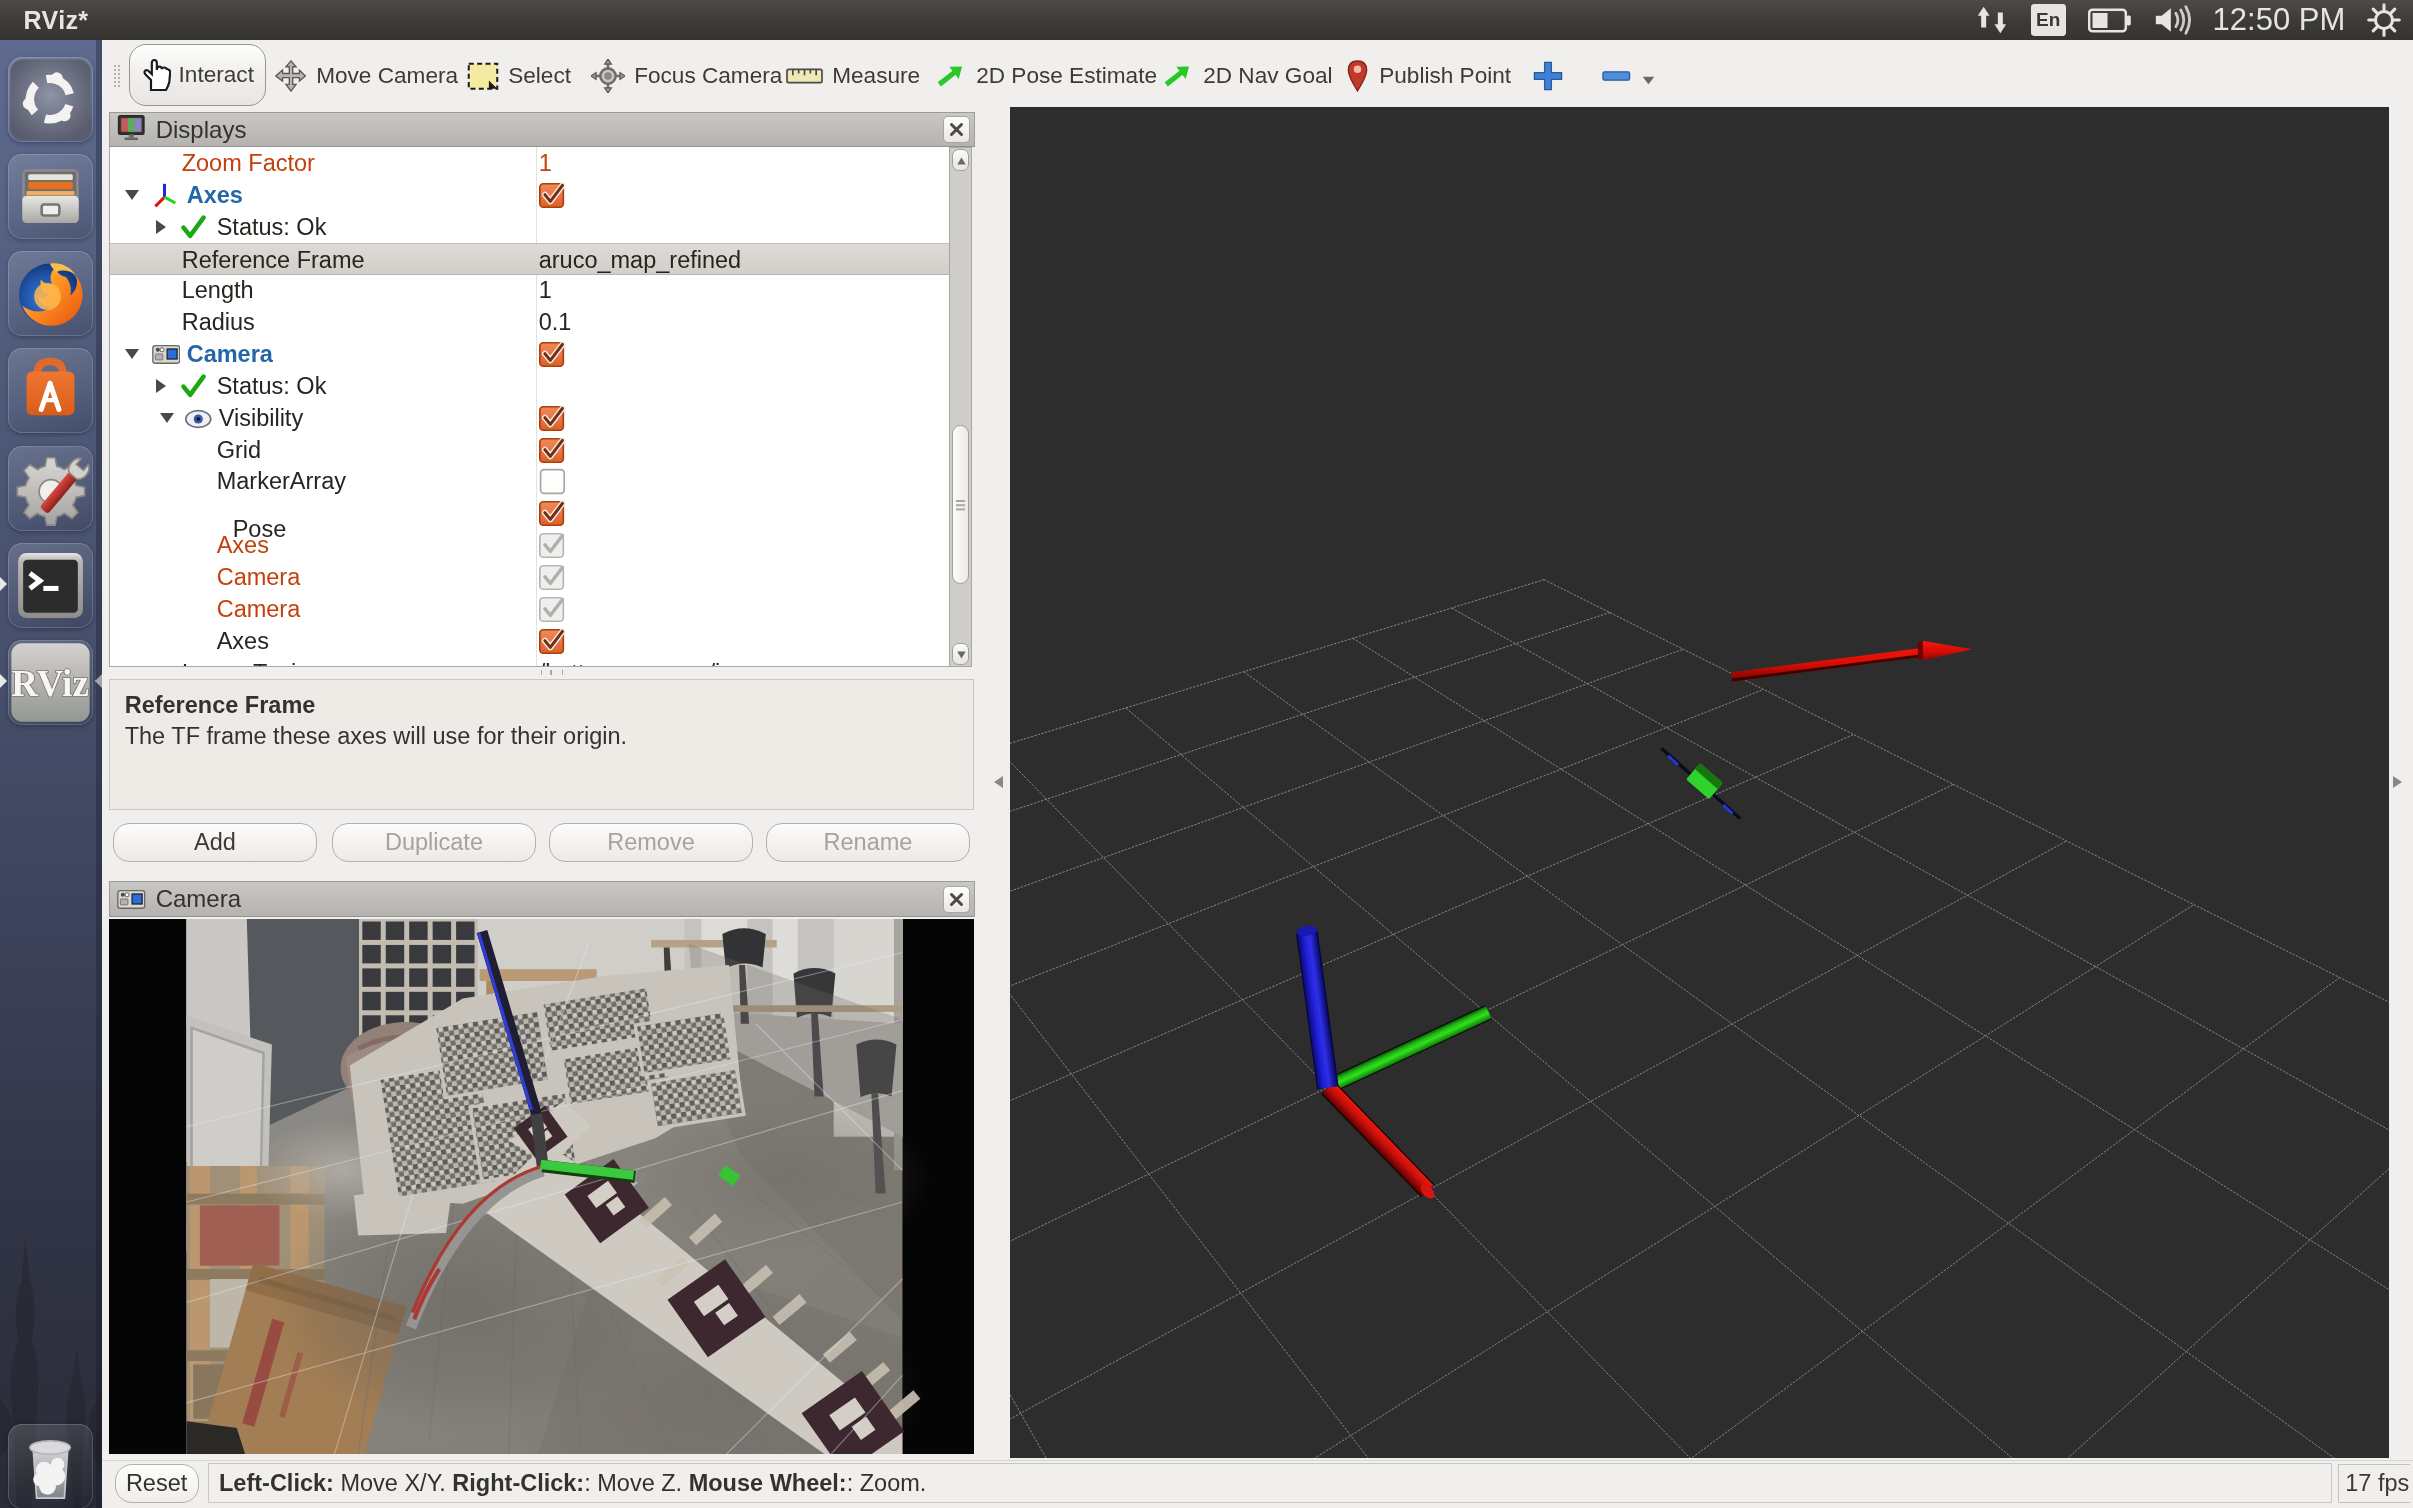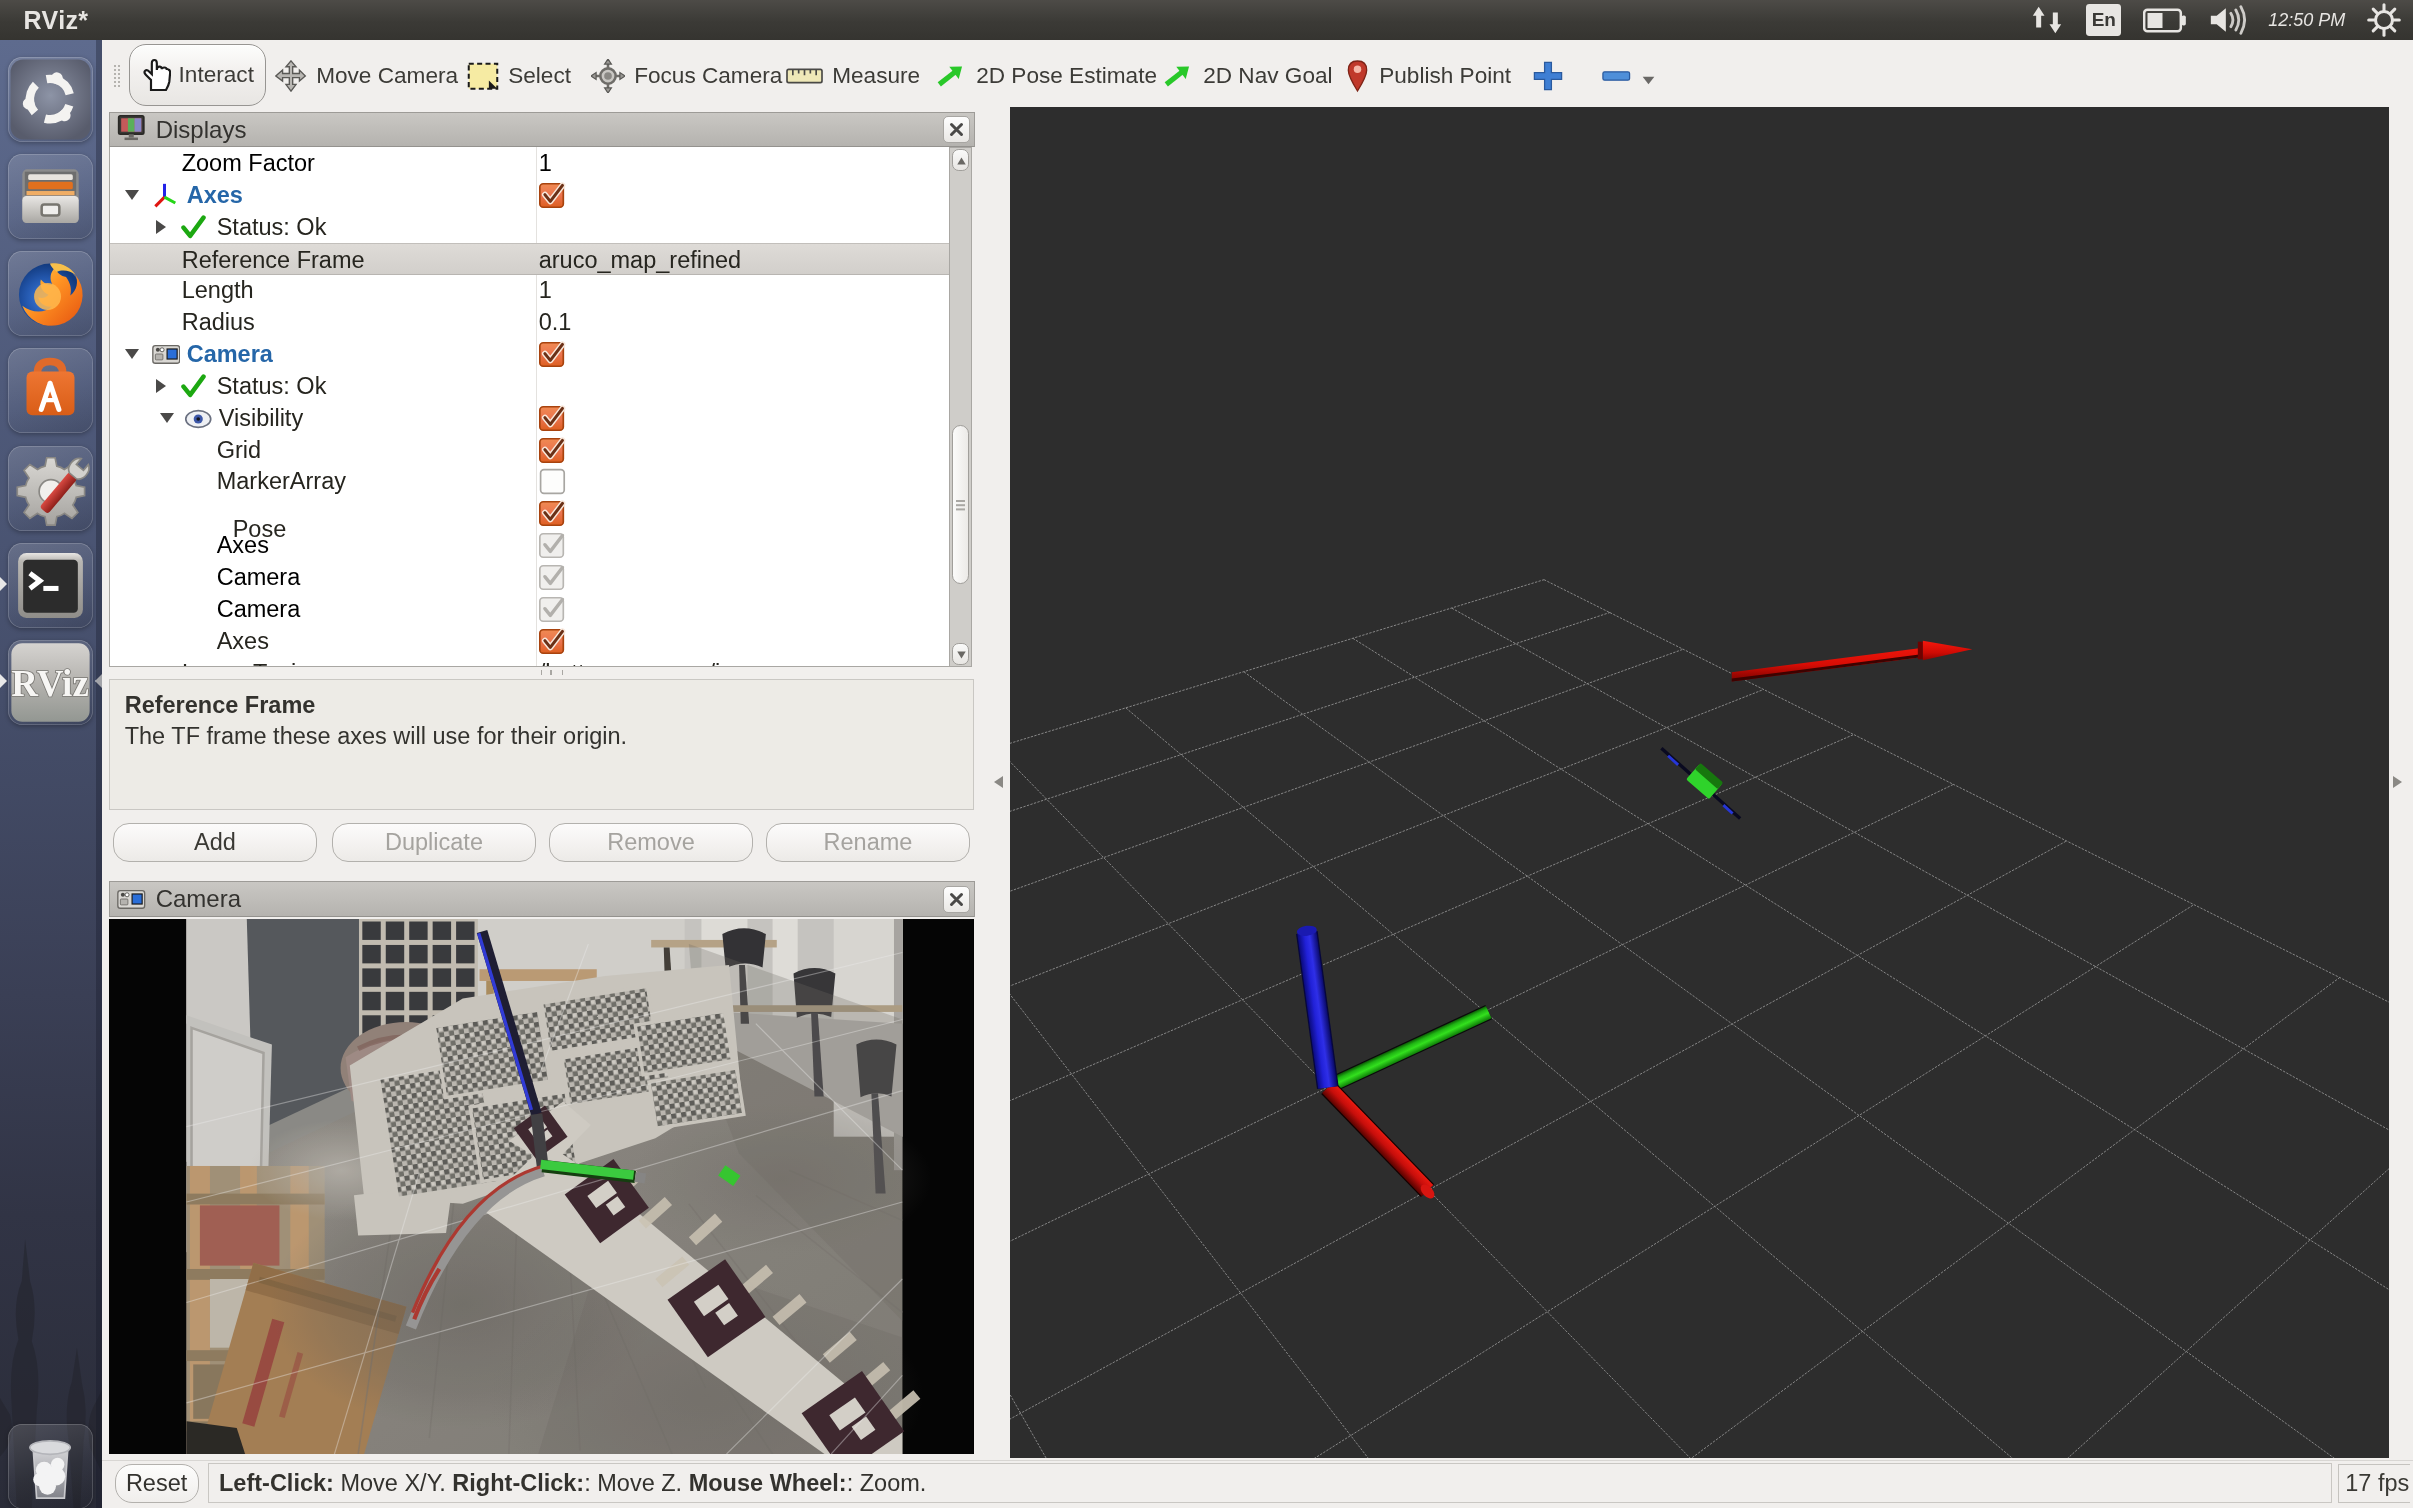--- a/index.html
+++ b/index.html
@@ -24,21 +24,21 @@
  background:linear-gradient(#fdfdfc,#f2f0ee 45%,#e8e6e3);box-shadow:inset 0 0.8px 0 #fff;display:flex;align-items:center;justify-content:center;gap:7.5px;font-size:22.6px;color:#3c3b37;}
 
 .ptitle{position:absolute;background:linear-gradient(#c9c7c3,#b5b3af);border:0.8px solid #9d9b97;border-bottom:0.8px solid #94928e;
  display:flex;align-items:center;font-size:24px;color:#33322f;}
 .closeb{position:absolute;right:4.2px;top:4.2px;width:27px;height:27px;border:0.8px solid #a8a6a2;border-radius:5px;background:linear-gradient(#fefefe,#e9e7e4);
  color:#4a4948;font-size:18.4px;font-weight:bold;display:flex;align-items:center;justify-content:center;}
 #tree{position:absolute;left:6.7px;top:107px;width:841px;height:520px;background:#fff;border:0.8px solid #a9a7a3;border-top:none;overflow:hidden;font-size:23.5px;color:#26251f;}
 .trow{position:absolute;left:0;width:839px;height:32px;}
 .trow .lbl{position:absolute;top:2.5px;}
 .trow .val{position:absolute;left:429px;top:2.5px;}
-.gray{color:#000000;}
+.gray{color:#c2410c;}
 .bluebold{color:#2566a8;font-weight:bold;}
 .exp{position:absolute;top:11px;width:0;height:0;}
 .expd{border-left:7.5px solid transparent;border-right:7.5px solid transparent;border-top:10px solid #4a4948;}
 .expr{border-top:7.5px solid transparent;border-bottom:7.5px solid transparent;border-left:10px solid #4a4948;margin-top:-1.7px;}
 .sel{background:linear-gradient(#dedbd7,#d2cfcb);border-top:0.8px solid #c2bfbb;border-bottom:0.8px solid #b8b5b1;}
 #vline{position:absolute;left:426px;top:0;width:0.8px;height:520px;background:#e4e2df;}
 
 #sbar{position:absolute;left:848px;top:107px;width:22px;height:520px;background:#cfcdc9;border:0.8px solid #a9a7a3;border-left:none;}
 #sthumb{position:absolute;left:1.7px;top:277px;width:17px;height:159px;background:linear-gradient(90deg,#fbfbfa,#eceae7);border:0.8px solid #a19f9b;border-radius:8.4px;}
 .sbtn{position:absolute;left:1.7px;width:17px;height:22px;background:linear-gradient(#fafaf9,#e8e6e3);border:0.8px solid #a19f9b;border-radius:6.7px;}
@@ -71,21 +71,21 @@
   <div style="background:#e7e5e2;color:#3a3936;font-weight:bold;font-size:19px;border-radius:3.4px;width:35px;height:32px;display:flex;align-items:center;justify-content:center;">En</div>
   <svg width="44" height="25" viewBox="0 0 52 30">
         <rect x="1" y="2" width="44" height="26" rx="4" fill="none" stroke="#e7e5e2" stroke-width="3"></rect>
         <rect x="46" y="9" width="5" height="12" rx="2" fill="#e7e5e2"></rect>
         <rect x="5" y="6" width="18" height="18" fill="#e7e5e2"></rect>
       </svg>
   <svg width="37" height="30" viewBox="0 0 44 36">
         <path d="M2 13 L9 13 L20 4 L20 32 L9 23 L2 23 Z" fill="#e7e5e2"></path>
         <path d="M26 10 Q31 18 26 26 M32 6 Q39 18 32 30 M38 2 Q47 18 38 34" stroke="#e7e5e2" stroke-width="3.4" fill="none" stroke-linecap="round" opacity=".85"></path>
       </svg>
-  <div style="font-size:18px;font-style:italic;">12:50 PM</div>
+  <div style="font-size:31px;">12:50 PM</div>
   <svg width="34" height="34" viewBox="0 0 40 40">
         <g stroke="#e7e5e2" stroke-width="3.6" fill="none">
           <circle cx="20" cy="20" r="10"></circle>
           <g stroke-linecap="round">
             <path d="M20 2 V9"></path>
             <path d="M20 31 V38"></path>
             <path d="M2 20 H9"></path>
             <path d="M31 20 H38"></path>
             <path d="M7.3 7.3 L12 12"></path>
             <path d="M28 28 L32.7 32.7"></path>

